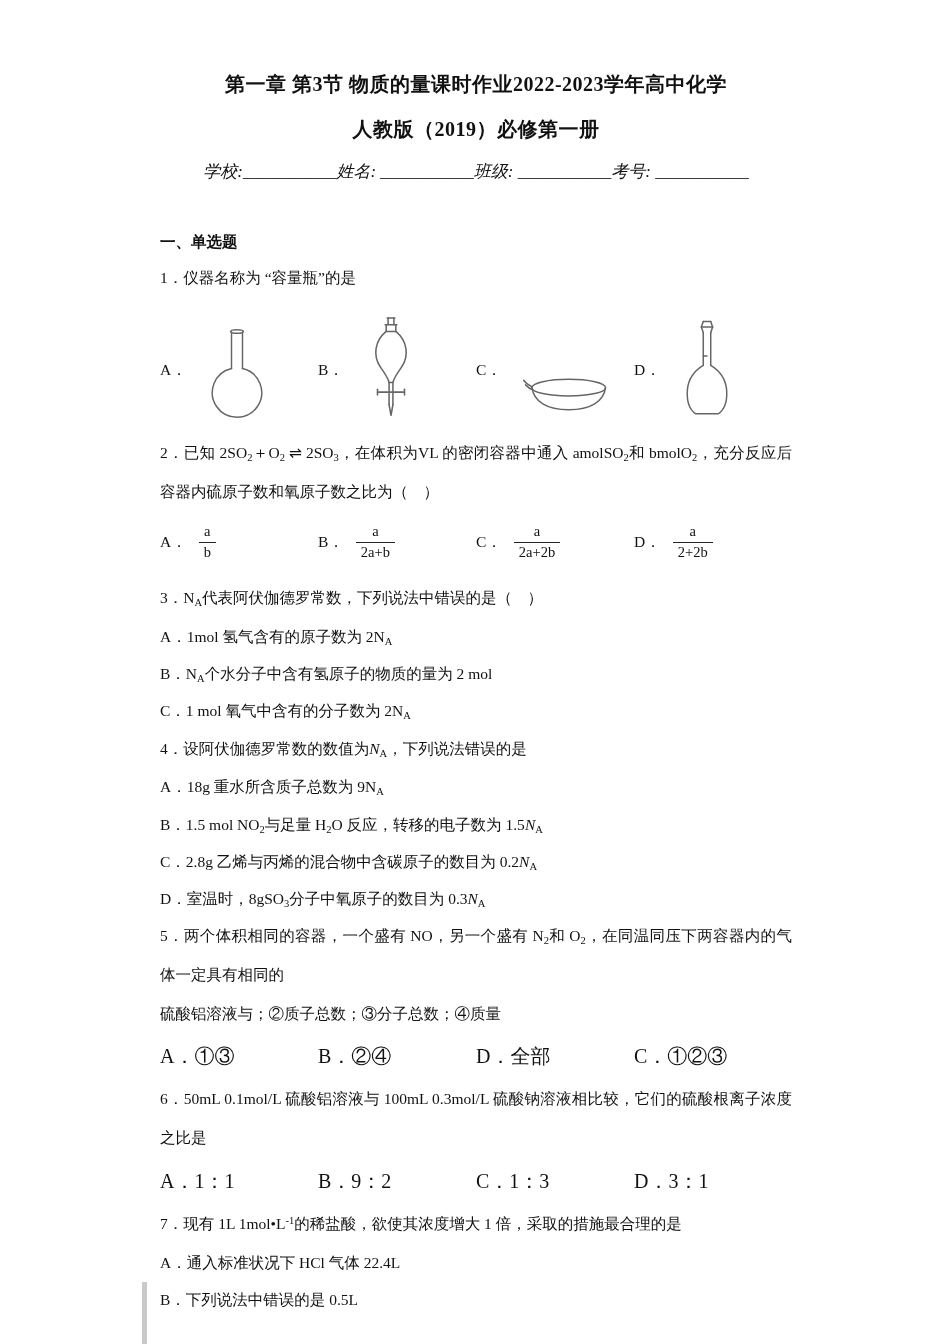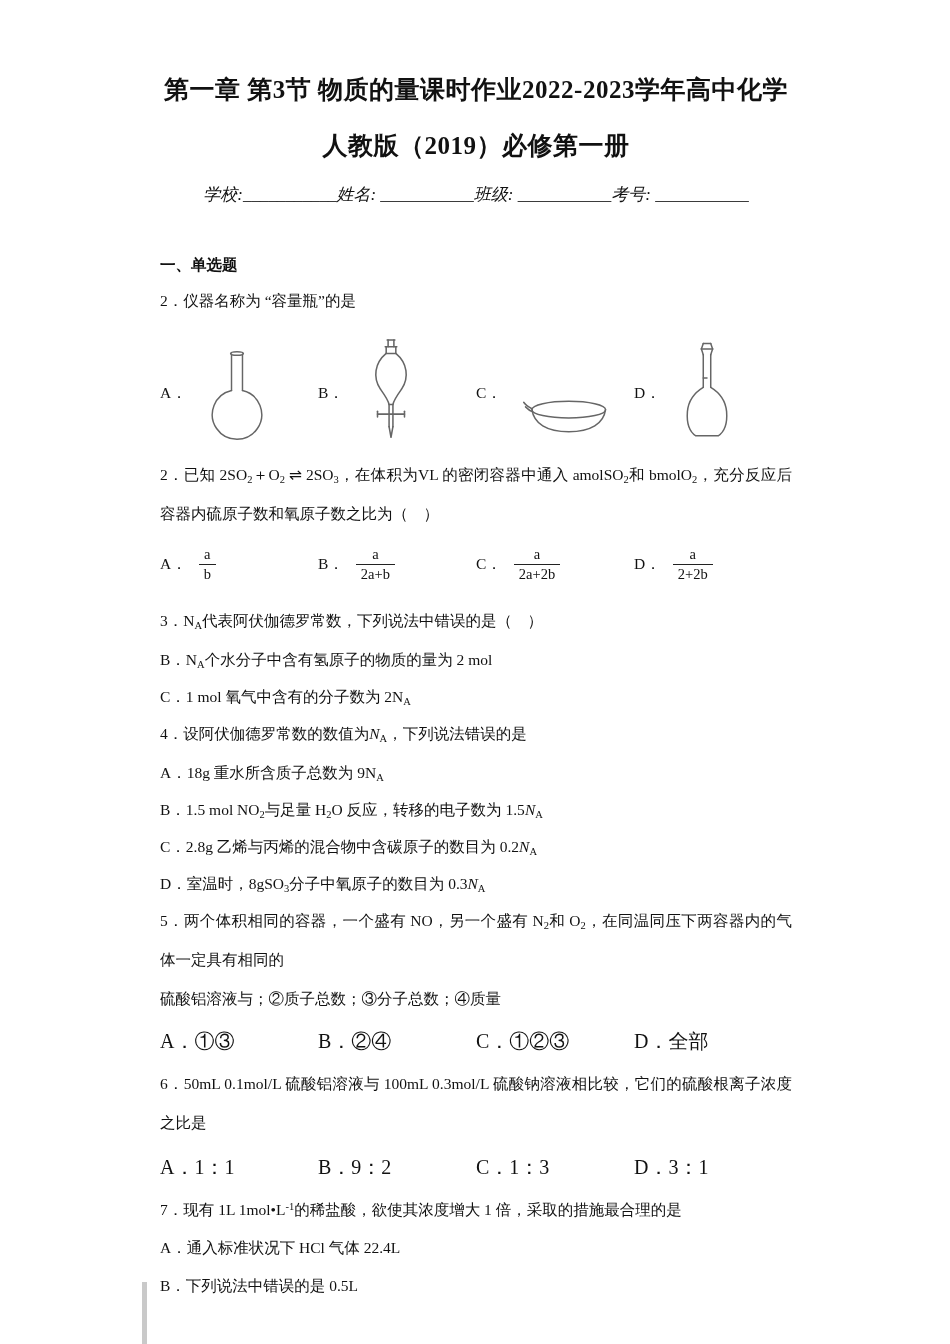--- a/index.html
+++ b/index.html
@@ -4,21 +4,21 @@
 <style>
   * { margin:0; padding:0; box-sizing:border-box; }
   html,body { background:#ffffff; }
   body {
     width:950px; height:1344px; position:relative; overflow:hidden;
     font-family:"Liberation Serif","DejaVu Serif",serif;
     color:#111111;
   }
   .page { padding:62px 158px 0 160px; }
 
-  .title { font-size:25px; font-weight:700; text-align:center; line-height:2.25; letter-spacing:.5px; }
+  .title { font-size:20px; font-weight:700; text-align:center; line-height:2.25; letter-spacing:.5px; }
   .info-line { font-size:17px; text-align:center; margin-top:8px;font-style:italic; }
 
   .section-heading { margin-top:42px; font-weight:700; font-size:15.5px; line-height:2.2; }
 
   .stem { font-size:15.5px; line-height:2.5; text-align:justify; }
   .opt-line { font-size:15.5px; line-height:2.4; }
 
   .row4 { display:grid; grid-template-columns:1fr 1fr 1fr 1fr; font-size:20px; line-height:2.4; }
 
   
@@ -51,21 +51,21 @@
 
   <div class="title">
     <div>第一章 第3节 物质的量课时作业2022-2023学年高中化学</div>
     <div>人教版（2019）必修第一册</div>
   </div>
 
   <div class="info-line">学校:___________姓名: ___________班级: ___________考号: ___________</div>
 
   <div class="section-heading">一、单选题</div>
 
-  <div class="stem">2．仪器名称为 “容量瓶”的是</div>
+  <div class="stem">1．仪器名称为 “容量瓶”的是</div>
   <div class="fig-row">
 
     <div class="fig-cell">
       <span class="fig-label">A．</span>
       <svg class="fig-svg" width="64" height="96" viewBox="0 0 70 100">
         <g class="stroke">
           <ellipse cx="35" cy="3.5" rx="7" ry="2"></ellipse>
           <path d="M29 4 L29 44"></path>
           <path d="M41 4 L41 44"></path>
           <path d="M29 44 A27 27 0 1 0 41 44"></path>
@@ -151,36 +151,37 @@
     <div class="frac-opt">
       <span>D．</span>
       <span class="frac">
         <span class="num">a</span>
         <span class="den">2+2b</span>
       </span>
     </div>
   </div>
 
   <div class="stem">3．N<sub>A</sub>代表阿伏伽德罗常数，下列说法中错误的是（　）</div>
+  <div class="opt-line">A．1mol 氢气含有的原子数为 2N<sub>A</sub></div>
   <div class="opt-line">B．N<sub>A</sub>个水分子中含有氢原子的物质的量为 2 mol</div>
   <div class="opt-line">C．1 mol 氧气中含有的分子数为 2N<sub>A</sub></div>
 
   <div class="stem">4．设阿伏伽德罗常数的数值为<i>N</i><sub>A</sub>，下列说法错误的是</div>
   <div class="opt-line">A．18g 重水所含质子总数为 9N<sub>A</sub></div>
   <div class="opt-line">B．1.5 mol NO<sub>2</sub>与足量 H<sub>2</sub>O 反应，转移的电子数为 1.5<i>N</i><sub>A</sub></div>
   <div class="opt-line">C．2.8g 乙烯与丙烯的混合物中含碳原子的数目为 0.2<i>N</i><sub>A</sub></div>
   <div class="opt-line">D．室温时，8gSO<sub>3</sub>分子中氧原子的数目为 0.3<i>N</i><sub>A</sub></div>
 
   <div class="stem">5．两个体积相同的容器，一个盛有 NO，另一个盛有 N<sub>2</sub>和 O<sub>2</sub>，在同温同压下两容器内的气体一定具有相同的</div>
   <div class="opt-line">硫酸铝溶液与；②质子总数；③分子总数；④质量</div>
   <div class="row4">
     <span>A．①③</span>
     <span>B．②④</span>
+    <span>D．全部</span>
     <span>C．①②③</span>
-    <span>D．全部</span>
   </div>
 
   <div class="stem">6．50mL 0.1mol/L 硫酸铝溶液与 100mL 0.3mol/L 硫酸钠溶液相比较，它们的硫酸根离子浓度之比是</div>
   <div class="row4">
     <span>A．1：1</span>
     <span>B．9：2</span>
     <span>C．1：3</span>
     <span>D．3：1</span>
   </div>
 

